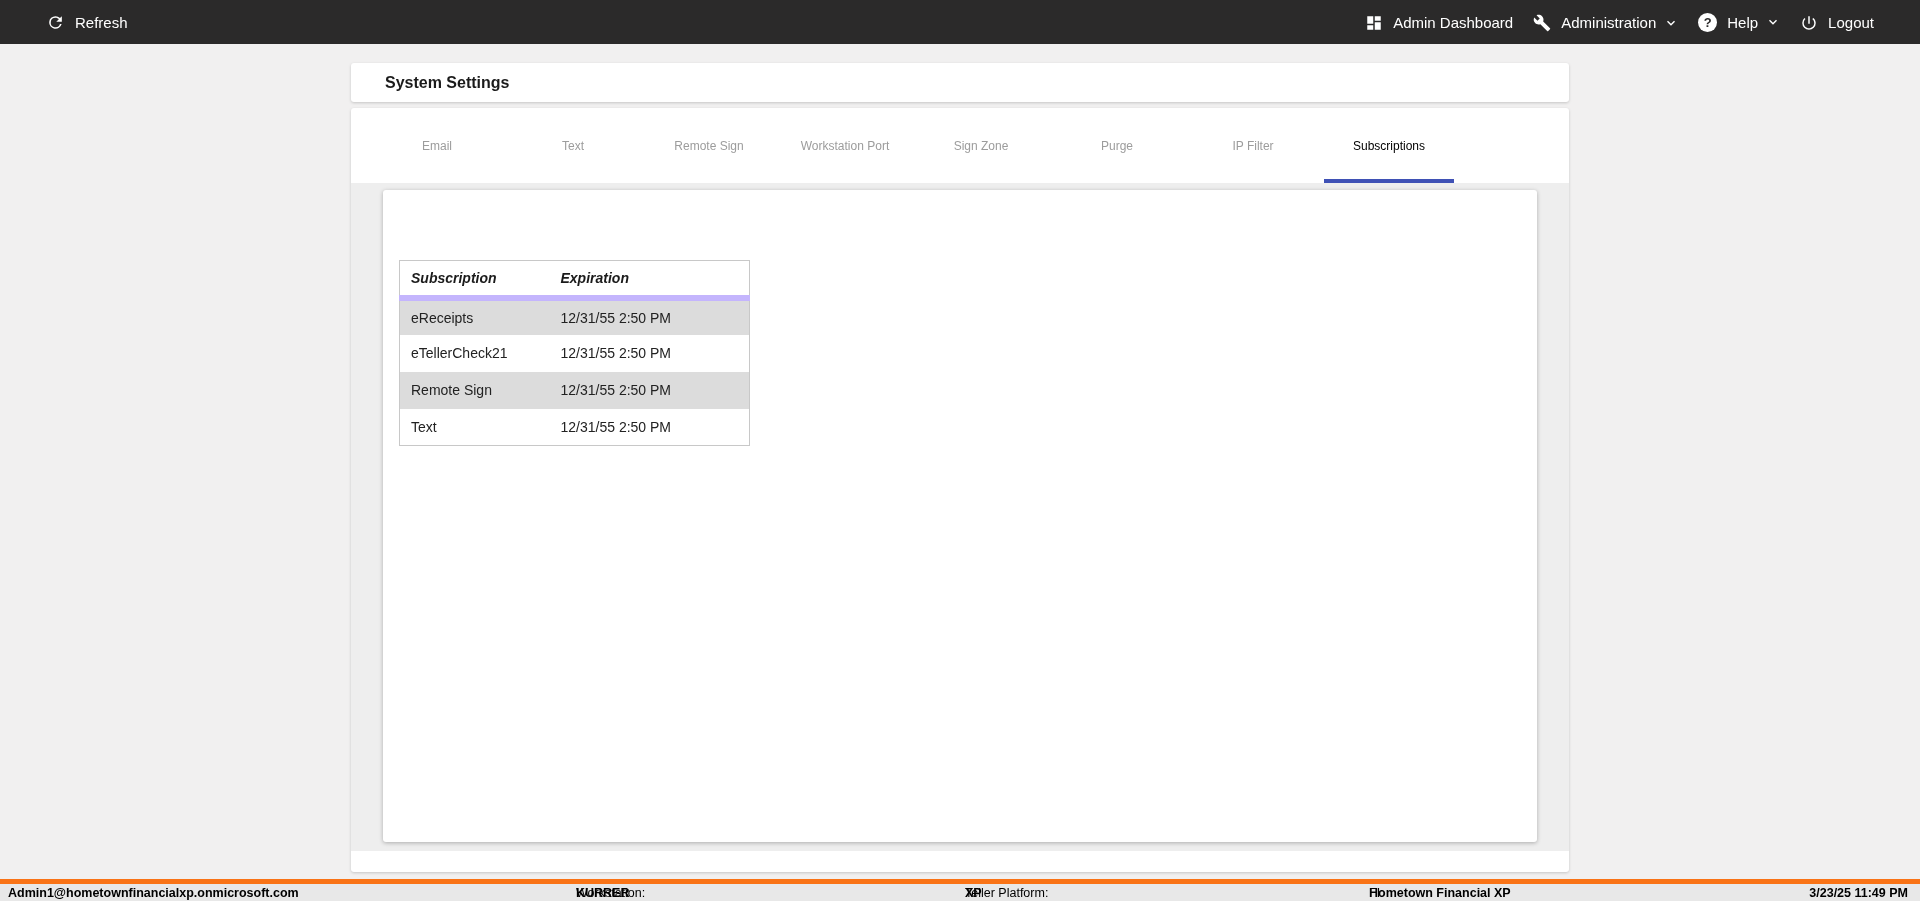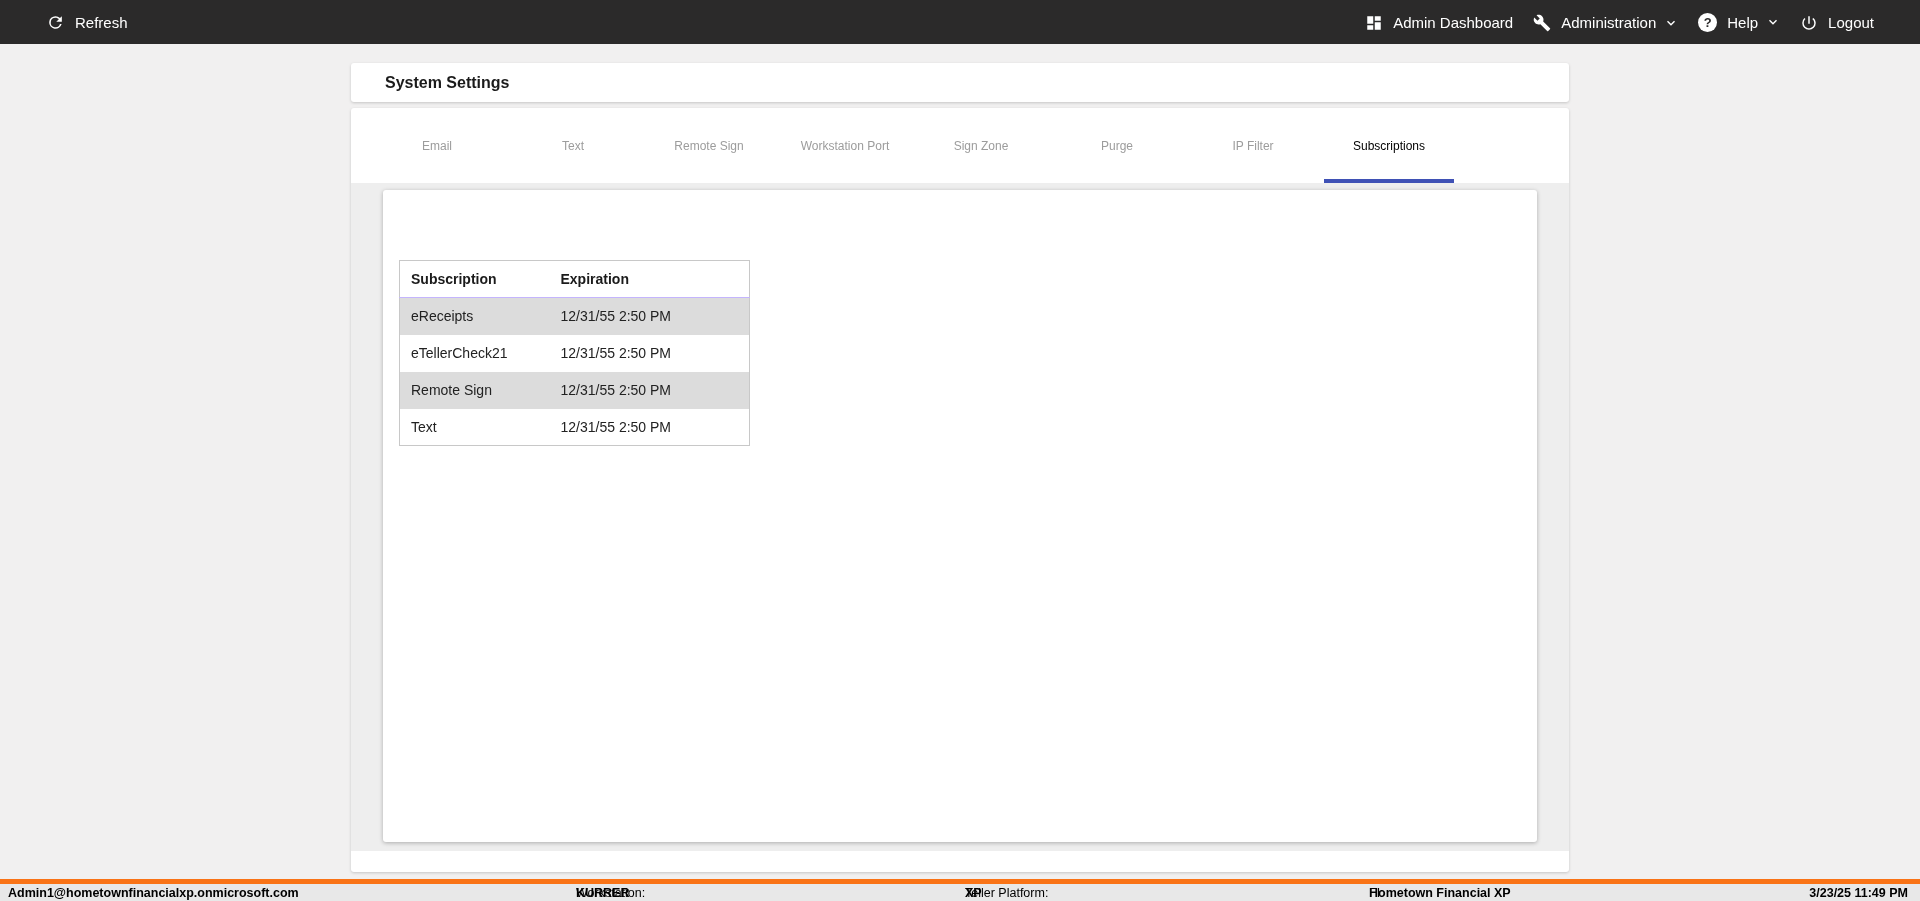--- a/index.html
+++ b/index.html
@@ -42,21 +42,21 @@
            border-radius:3px; box-shadow:0 1px 4px rgba(0,0,0,.28);
            position:relative; }
 
   
   table.subs { position:absolute; left:16px; top:70px; width:351px;
                border-collapse:collapse; font-size:14px; color:#222;
                border:1px solid #c8c8c8; background:#fff; }
   table.subs th, table.subs td { height:37px; text-align:left;
                vertical-align:middle; padding-left:11px; font-weight:normal; }
   table.subs th { font-weight:bold; color:#1b1b1b;
-                  border-bottom:1px solid #c4b5fd; }
+                  border-bottom:6px solid #c4b5fd;font-style:italic; }
   table.subs col.c1 { width:161px; }
   table.subs td.c2, table.subs th.c2 { padding-left:0; }
   table.subs tr.alt td { background:#dcdcdc;margin-top:37px; }
   table.subs tbody tr { cursor:pointer; }
 
   
   .footer { position:absolute; left:0; bottom:0; width:1920px; height:22px;
             background:#e8e8e8; border-top:5px solid #f97316; font-size:12.5px;
             color:#000; }
   .footer span { position:absolute; top:50%; transform:translateY(-50%);

